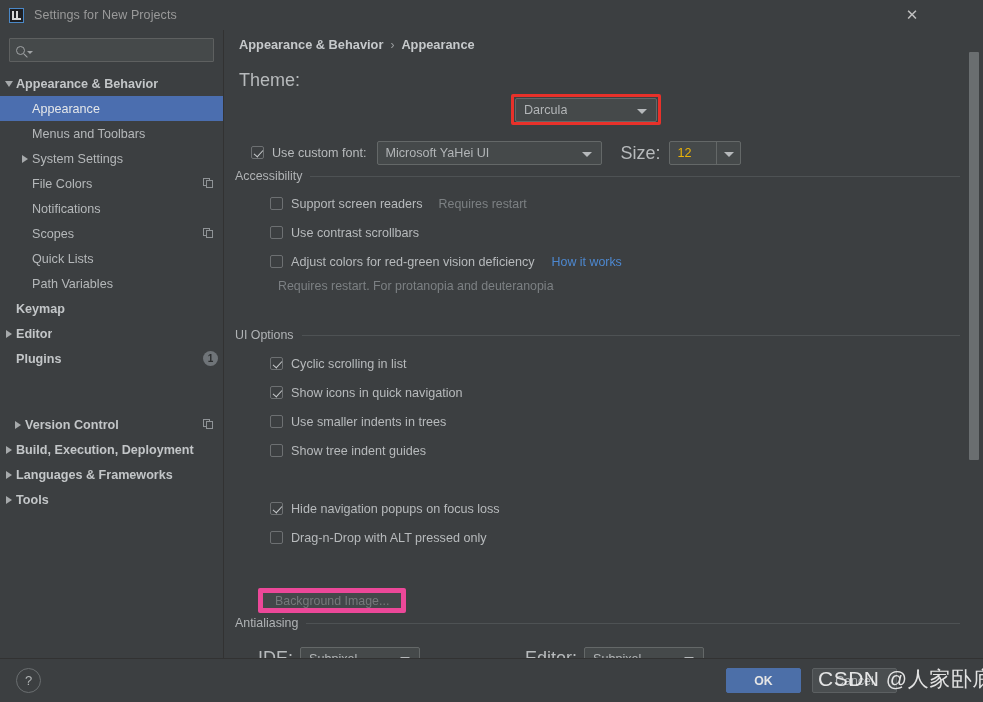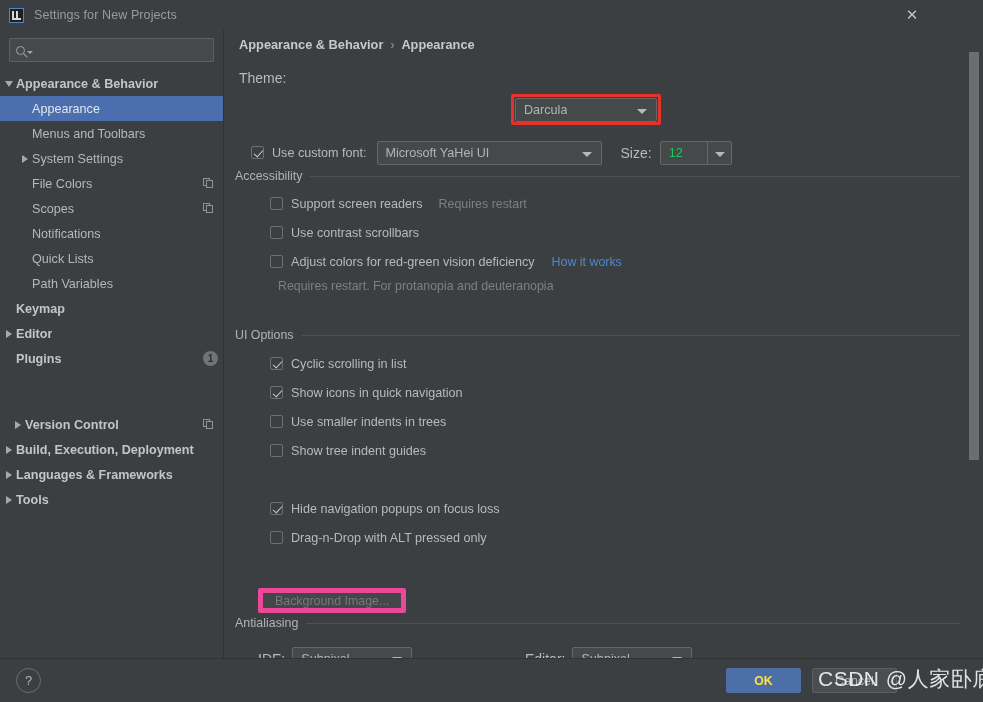--- a/index.html
+++ b/index.html
@@ -128,21 +128,21 @@
     position: absolute; left: 14px; top: 7px;
     font-size: 12.8px; font-weight: bold; color: #c6c9cb;
     display: flex; align-items: center; gap: 7px;
   }
   .crumb-sep { font-weight: normal; color: #9a9d9f; font-size: 12px; }
 
   .row-theme {
     position: absolute; left: 14px; top: 40px;
     display: flex; align-items: center;
   }
-  .lbl { font-size: 14px; color: #b7babc; }
+  .lbl { font-size: 18px; color: #b7babc; }
 
   .combo {
     height: 24px; border: 1px solid #646868; background: #45494a;
     display: flex; align-items: center; position: relative;
     border-radius: 2px; cursor: default;
   }
   .combo .val {
     font-size: 12.6px; color: #b2b5b7; padding-left: 8px;
     white-space: nowrap; overflow: hidden;
   }
@@ -164,21 +164,21 @@
     position: absolute; left: 14px; top: 111px;
     display: flex; align-items: center;
   }
   .combo-font { width: 225px; margin-left: 10px; }
   .lbl-size { margin-left: 19px; }
   .spinner {
     margin-left: 8px; height: 24px; width: 72px;
     border: 1px solid #646868; background: #45494a;
     display: flex; align-items: center; position: relative; border-radius: 2px;
   }
-  .spinner .val { font-size: 12.6px; color: #22c55e; padding-left: 8px; }
+  .spinner .val { font-size: 12.6px; color: #eab308; padding-left: 8px; }
   .spinner .divider {
     position: absolute; right: 23px; top: 0; bottom: 0; width: 1px; background: #646868;
   }
   .spinner .arrow {
     position: absolute; right: 6px; top: 10px;
     width: 0; height: 0;
     border-left: 5px solid transparent; border-right: 5px solid transparent;
     border-top: 5.5px solid #b6b9bb;
   }
 
@@ -234,21 +234,21 @@
   .help-btn {
     position: absolute; left: 16px; top: 9px;
     width: 25px; height: 25px; border-radius: 50%;
     border: 1px solid #6a6e70; color: #b0b3b5;
     font-size: 13px; display: flex; align-items: center; justify-content: center;
   }
   .ok-btn {
     position: absolute; left: 726px; top: 668px;
     width: 75px; height: 25px;
     background: #4c6fa8; border: 1px solid #4c6fa8; border-radius: 2px;
-    color: #fde047; font-size: 12.3px; font-weight: bold;
+    color: #e5e5e5; font-size: 12.3px; font-weight: bold;
     display: flex; align-items: center; justify-content: center;
     z-index: 5;
   }
   .cancel-btn {
     position: absolute; left: 812px; top: 668px;
     width: 85px; height: 25px;
     background: #4a4e50; border: 1px solid #5c6062; border-radius: 2px;
     color: #b6b9bb; font-size: 12.3px;
     display: flex; align-items: center; justify-content: center;
     z-index: 5;
@@ -305,29 +305,29 @@
         <div class="tree-row" style="padding-left: 18px;">
           <span class="twisty-slot"></span>
           <span class="tree-label">File Colors</span>
           <span class="row-icon-copy">
             <span class="b1"></span>
             <span class="b2"></span>
           </span>
         </div>
         <div class="tree-row" style="padding-left: 18px;">
           <span class="twisty-slot"></span>
+          <span class="tree-label">Notifications</span>
+        </div>
+        <div class="tree-row" style="padding-left: 18px;">
+          <span class="twisty-slot"></span>
           <span class="tree-label">Scopes</span>
           <span class="row-icon-copy">
             <span class="b1"></span>
             <span class="b2"></span>
           </span>
-        </div>
-        <div class="tree-row" style="padding-left: 18px;">
-          <span class="twisty-slot"></span>
-          <span class="tree-label">Notifications</span>
         </div>
         <div class="tree-row" style="padding-left: 18px;">
           <span class="twisty-slot"></span>
           <span class="tree-label">Quick Lists</span>
         </div>
         <div class="tree-row" style="padding-left: 18px;">
           <span class="twisty-slot"></span>
           <span class="tree-label">Path Variables</span>
         </div>
         <div class="tree-row bold" style="padding-left: 2px;">

